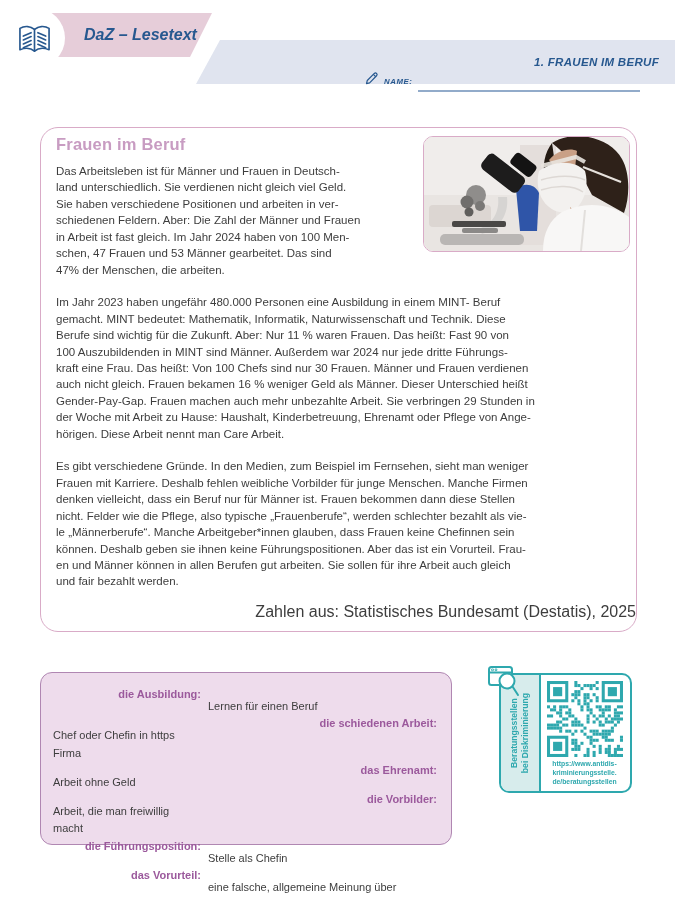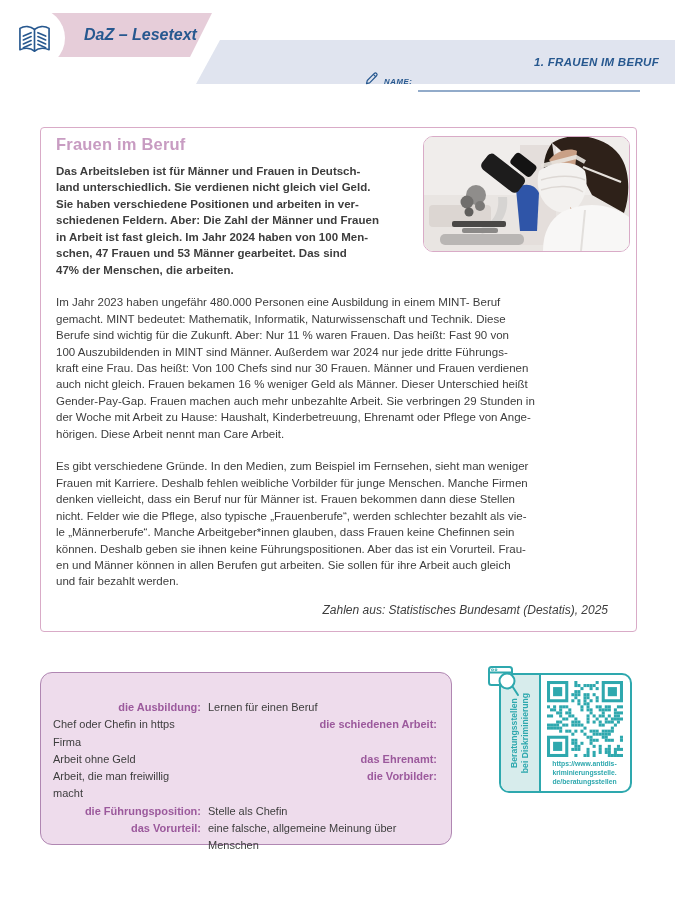--- a/index.html
+++ b/index.html
@@ -22,35 +22,35 @@
 
   
   .pencil-icon{position:absolute;left:364px;top:71px;width:15px;height:15px;}
   .name-label{position:absolute;left:384px;top:77px;font-size:7.8px;font-weight:bold;font-style:italic;
               color:#27588f;letter-spacing:.6px;}
   .name-input{position:absolute;left:418px;top:74px;width:218px;height:14px;border:none;outline:none;
               background:transparent;border-bottom:2px solid #92abca;font:11px "Liberation Sans",sans-serif;}
 
   
   .reading-box{position:absolute;left:40px;top:127px;width:597px;height:505px;box-sizing:border-box;
-               border:1.5px solid #d9abc7;border-radius:4px;background:#fff;padding:7px 28px 0 15px;}
+               border:1.5px solid #d9abc7;border-radius:18px;background:#fff;padding:7px 0 0 15px;}
   .reading-box h1{margin:0;font-size:16.5px;font-weight:bold;color:#c89cc2;letter-spacing:.2px;}
   .reading-box p{margin:16px 0 0;font-size:11.5px;line-height:16.45px;white-space:pre-line;}
-  .reading-box p.first{margin-top:9px;max-width:372px;font-weight:bold;}
+  .reading-box p.first{margin-top:9px;max-width:372px;}
   .photo{position:absolute;top:8px;right:6px;width:205px;height:114px;border:1px solid #d9abc7;
          border-radius:10px;overflow:hidden;}
   .photo svg{display:block;}
-  .source{margin-top:13px;text-align:right;font-style:italic;font-size:12px;color:#3d3d3d;}
+  .source{margin-top:13px;text-align:right;font-size:16px;color:#3d3d3d;}
 
   
   .vocab-box{position:absolute;left:40px;top:672px;width:412px;height:173px;box-sizing:border-box;
-             background:#eedcec;border:1.5px solid #b087b2;border-radius:12px;padding:26px 14px 0 12px;}
+             background:#eedcec;border:1.5px solid #b087b2;border-radius:12px;padding:13px 14px 0 12px;}
   .vocab-grid{display:grid;grid-template-columns:148px 1fr;column-gap:7px;font-size:11px;line-height:17.3px;}
   .vocab-term{font-weight:bold;color:#9b599c;text-align:right;}
-  .vocab-def{color:#3d3d3d;}
+  .vocab-def{color:#3d3d3d;margin-top:12px;}
 
   
   .qr-box{position:absolute;left:499px;top:673px;width:133px;height:120px;box-sizing:border-box;
           border:2px solid #2ea8ae;border-radius:10px;background:#fff;}
   .qr-strip{position:absolute;left:0;top:0;bottom:0;width:38px;background:#d7ecec;
             border-right:2px solid #2ea8ae;border-radius:8px 0 0 8px;}
   .vlabel{position:absolute;width:116px;height:38px;left:-39px;top:39px;transform:rotate(-90deg);
           font-size:8.6px;font-weight:bold;color:#2ea8ae;text-align:center;line-height:11px;
           white-space:pre-line;box-sizing:border-box;padding-top:8px;}
   .qr-svg{position:absolute;left:46px;top:6px;width:76px;height:76px;}

